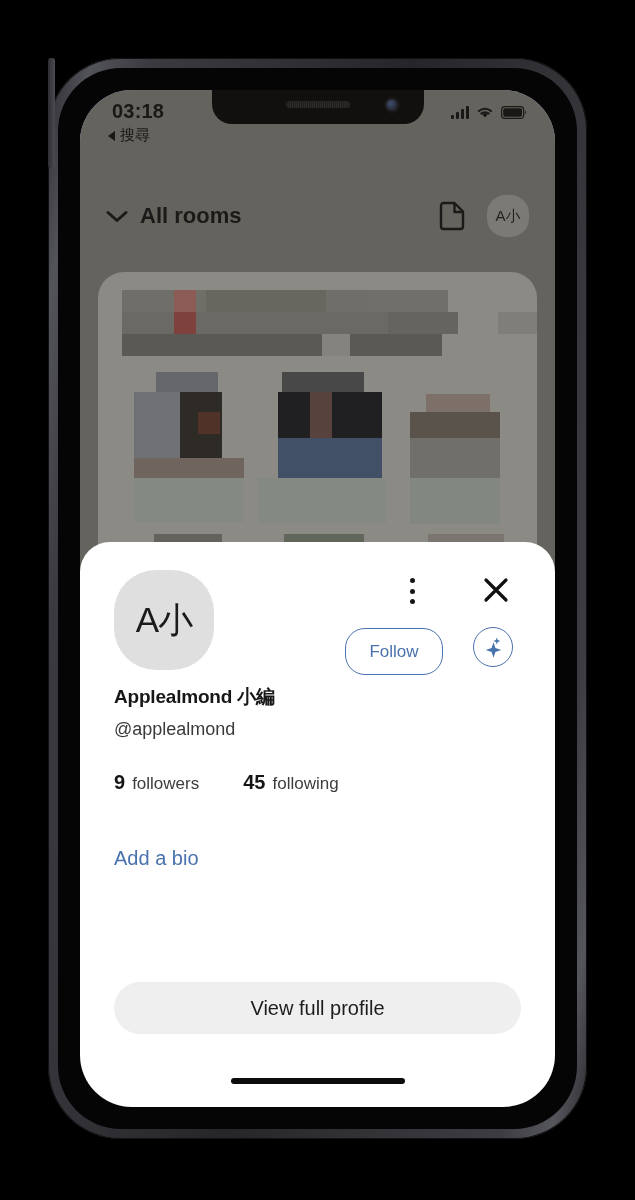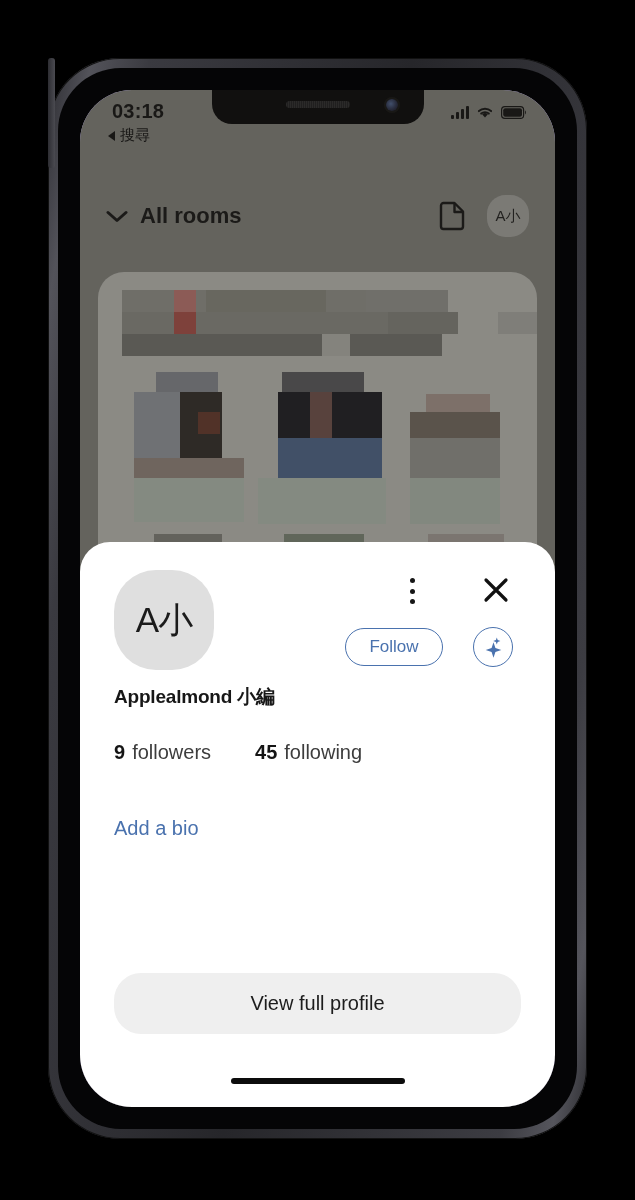--- a/index.html
+++ b/index.html
@@ -126,45 +126,45 @@
   #more-options-button{
     position:absolute; right:95px; top:5px;
     width:28px; height:32px; display:flex; flex-direction:column;
     align-items:center; justify-content:space-between; padding:3px 0; cursor:pointer;
   }
   #more-options-button i{ display:block; width:5px; height:5px; border-radius:50%; background:#161616; }
   #close-button{ position:absolute; right:8px; top:3px; width:34px; height:34px; cursor:pointer; }
 
   #follow-button{
     position:absolute; right:78px; top:58px;
-    min-width:98px; height:38px; padding:0 20px;
+    min-width:98px; height:47px; padding:0 20px;
     border:1.6px solid #4a72ae; border-radius:20px; background:#fff;
     color:#4a72ae; font-size:17px; font-family:"Liberation Sans",sans-serif;
     display:flex; align-items:center; justify-content:center; cursor:pointer;
   }
   #ai-sparkle-button{
     position:absolute; right:8px; top:57px;
     width:40px; height:40px; border-radius:50%;
     border:1.6px solid #4a72ae; background:#fff;
     display:flex; align-items:center; justify-content:center; cursor:pointer;
   }
 
   #profile-name{ margin-top:14px; font-size:19px; font-weight:700; color:#171717; letter-spacing:-.2px; }
   #profile-handle{ margin-top:9px; font-size:18px; color:#3a3a3a; }
 
   #stats-row{ margin-top:31px; display:flex; align-items:baseline; gap:44px; }
   .stat{ display:flex; align-items:baseline; gap:7px; }
   .stat-count{ font-size:20px; font-weight:700; color:#151515; }
-  .stat-label{ font-size:20px; color:#3d3d3d; }
+  .stat-label{ font-size:17px; color:#3d3d3d; }
 
   #add-bio-link{ margin-top:53px; font-size:20px; color:#4a72ae; cursor:pointer; display:inline-block; }
 
   #view-full-profile-button{
     position:absolute; left:34px; right:34px; bottom:73px;
-    height:61px; border-radius:27px; background:#efefef; border:none;
+    height:52px; border-radius:27px; background:#efefef; border:none;
     font-size:20px; color:#1d1d1d; font-family:"Liberation Sans",sans-serif; cursor:pointer;
   }
   #home-indicator{
     position:absolute; left:50%; transform:translateX(-50%); bottom:23px;
     width:174px; height:6px; border-radius:3px; background:#0c0c0c;
   }
 </style>
 </head>
 <body>
 
@@ -285,20 +285,21 @@
 
           <div id="ai-sparkle-button">
             <svg width="26" height="26" viewBox="0 0 26 26">
               <path d="M13.5 8.2 15.4 14.1 21.3 16 15.4 17.9 13.5 23.8 11.6 17.9 5.7 16 11.6 14.1z" fill="#4a72ae"></path>
               <path d="M16.8 3.4 17.7 6.1 20.4 7 17.7 7.9 16.8 10.6 15.9 7.9 13.2 7 15.9 6.1z" fill="#4a72ae"></path>
             </svg>
           </div>
         </div>
 
         <div id="profile-name">Applealmond 小編</div>
+        <div id="profile-handle">@applealmond</div>
 
         <div id="stats-row">
           <div class="stat">
             <span class="stat-count">9</span>
             <span class="stat-label">followers</span>
           </div>
           <div class="stat">
             <span class="stat-count">45</span>
             <span class="stat-label">following</span>
           </div>

